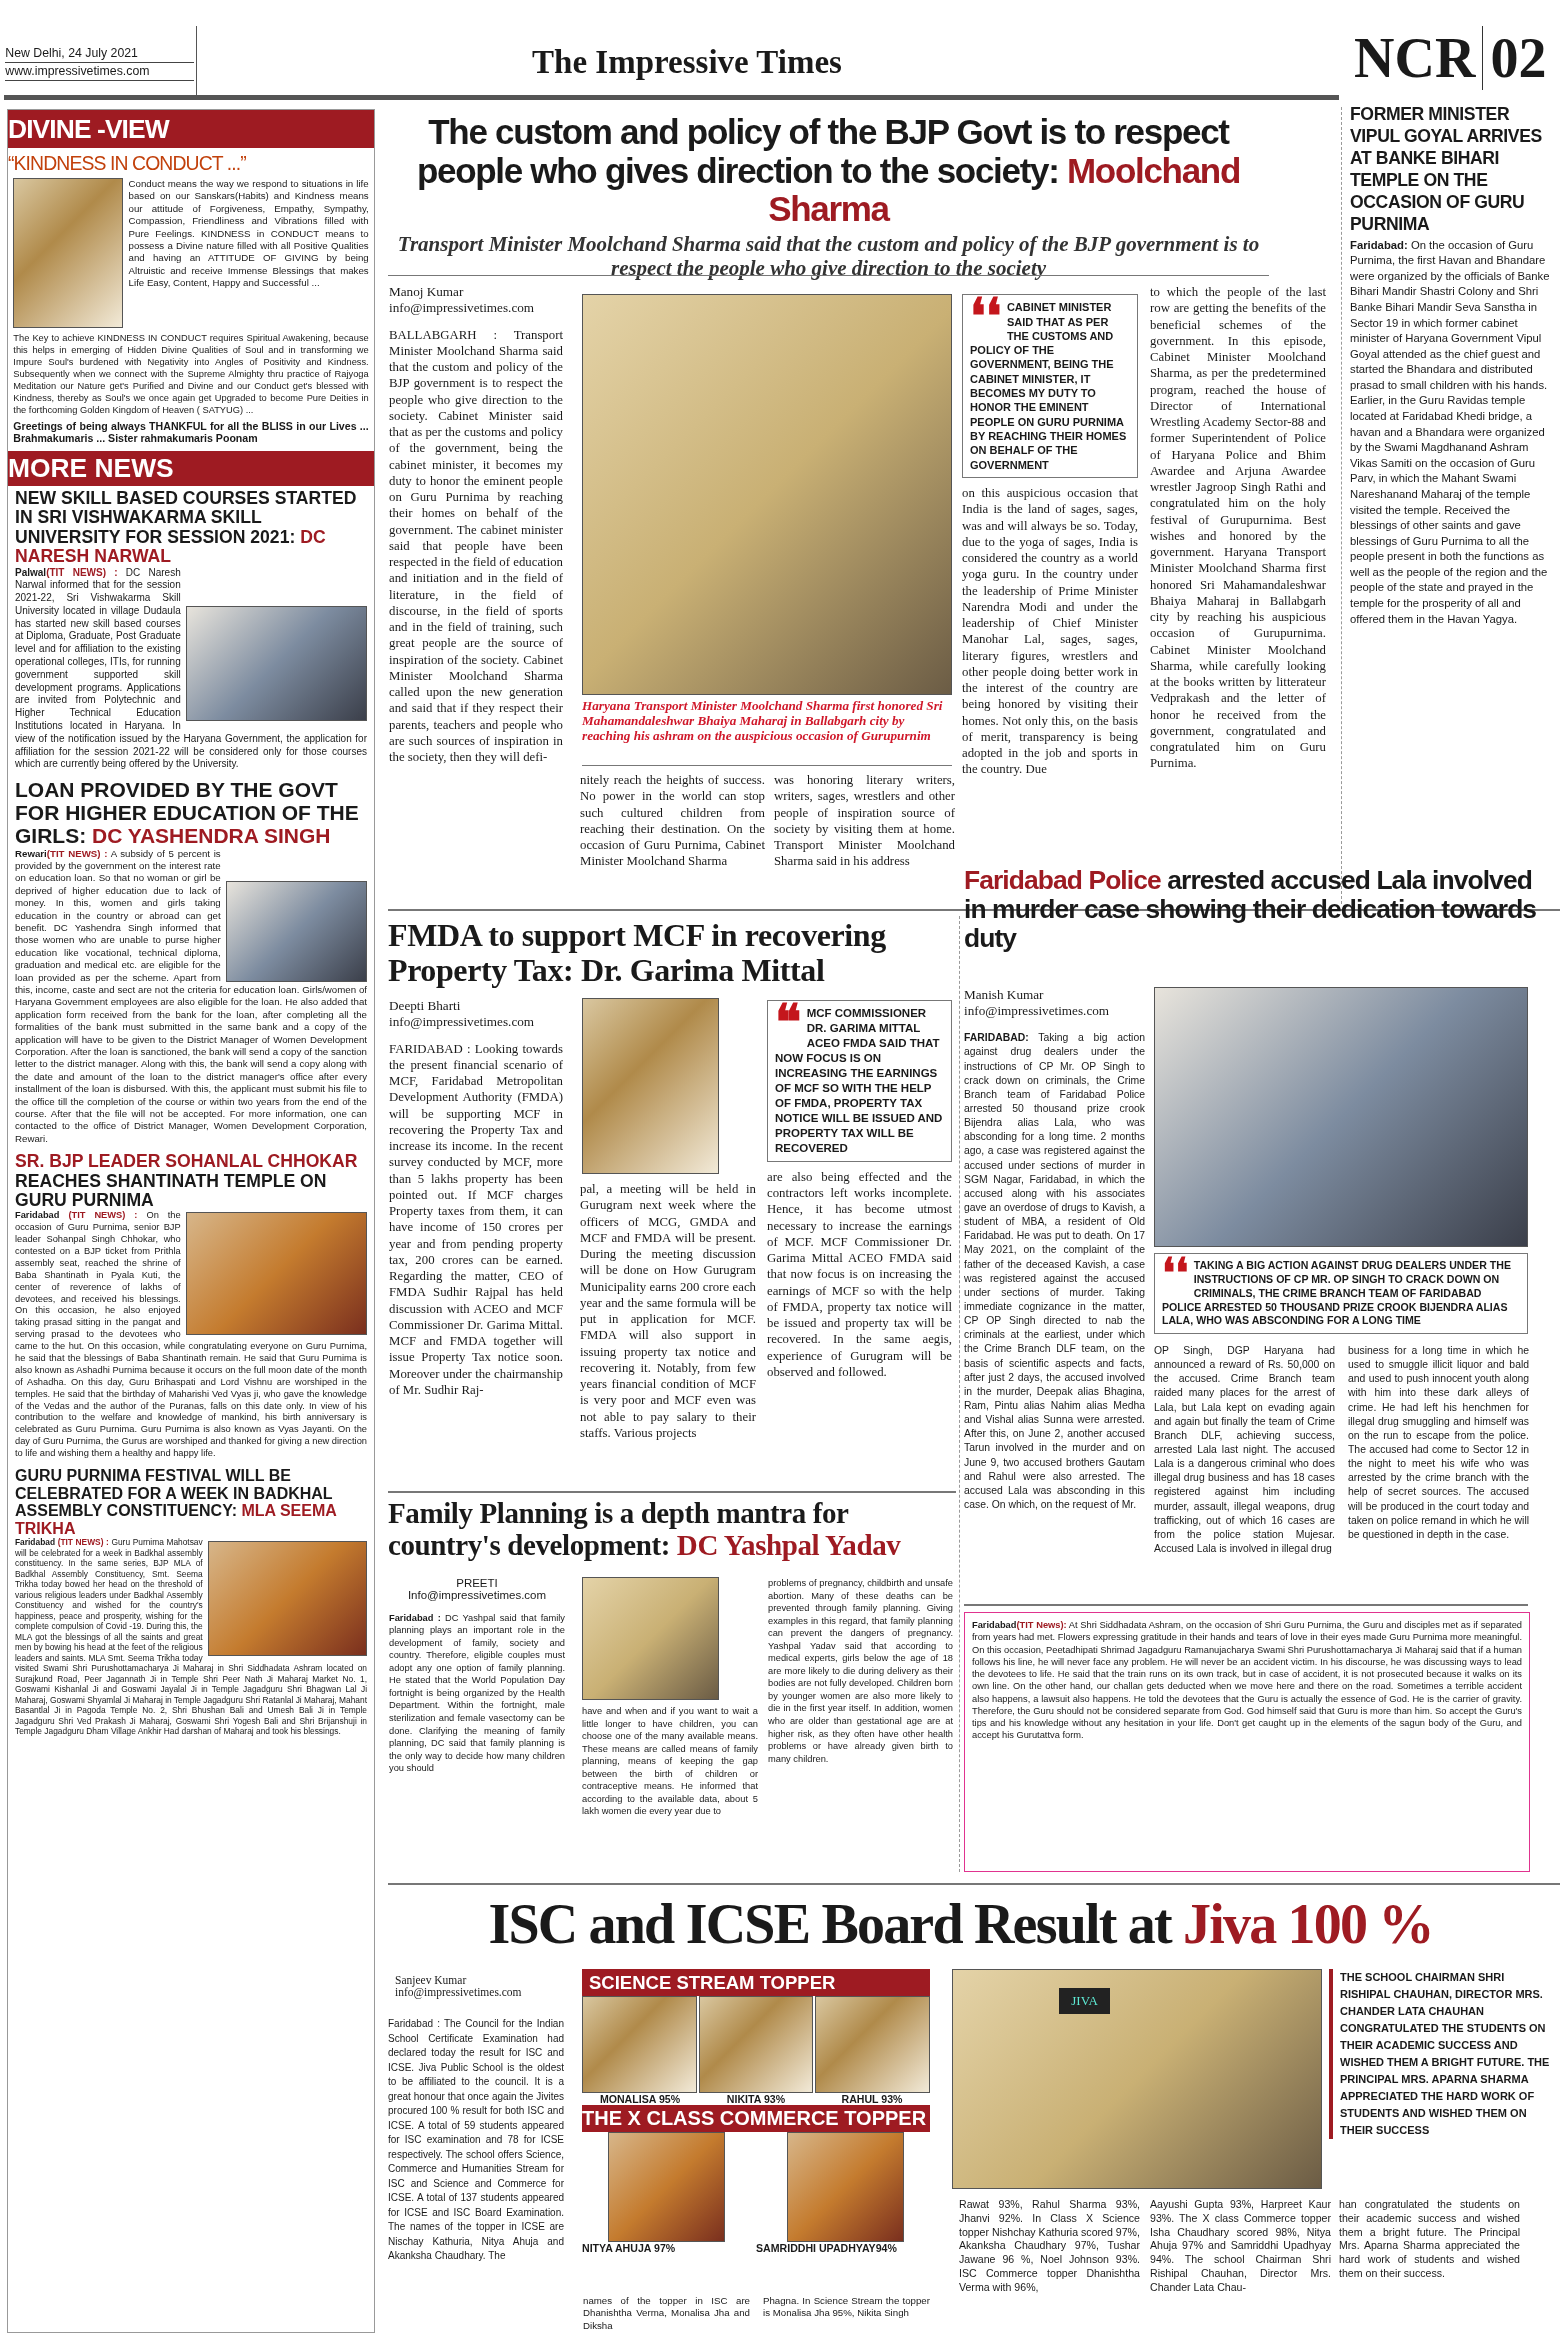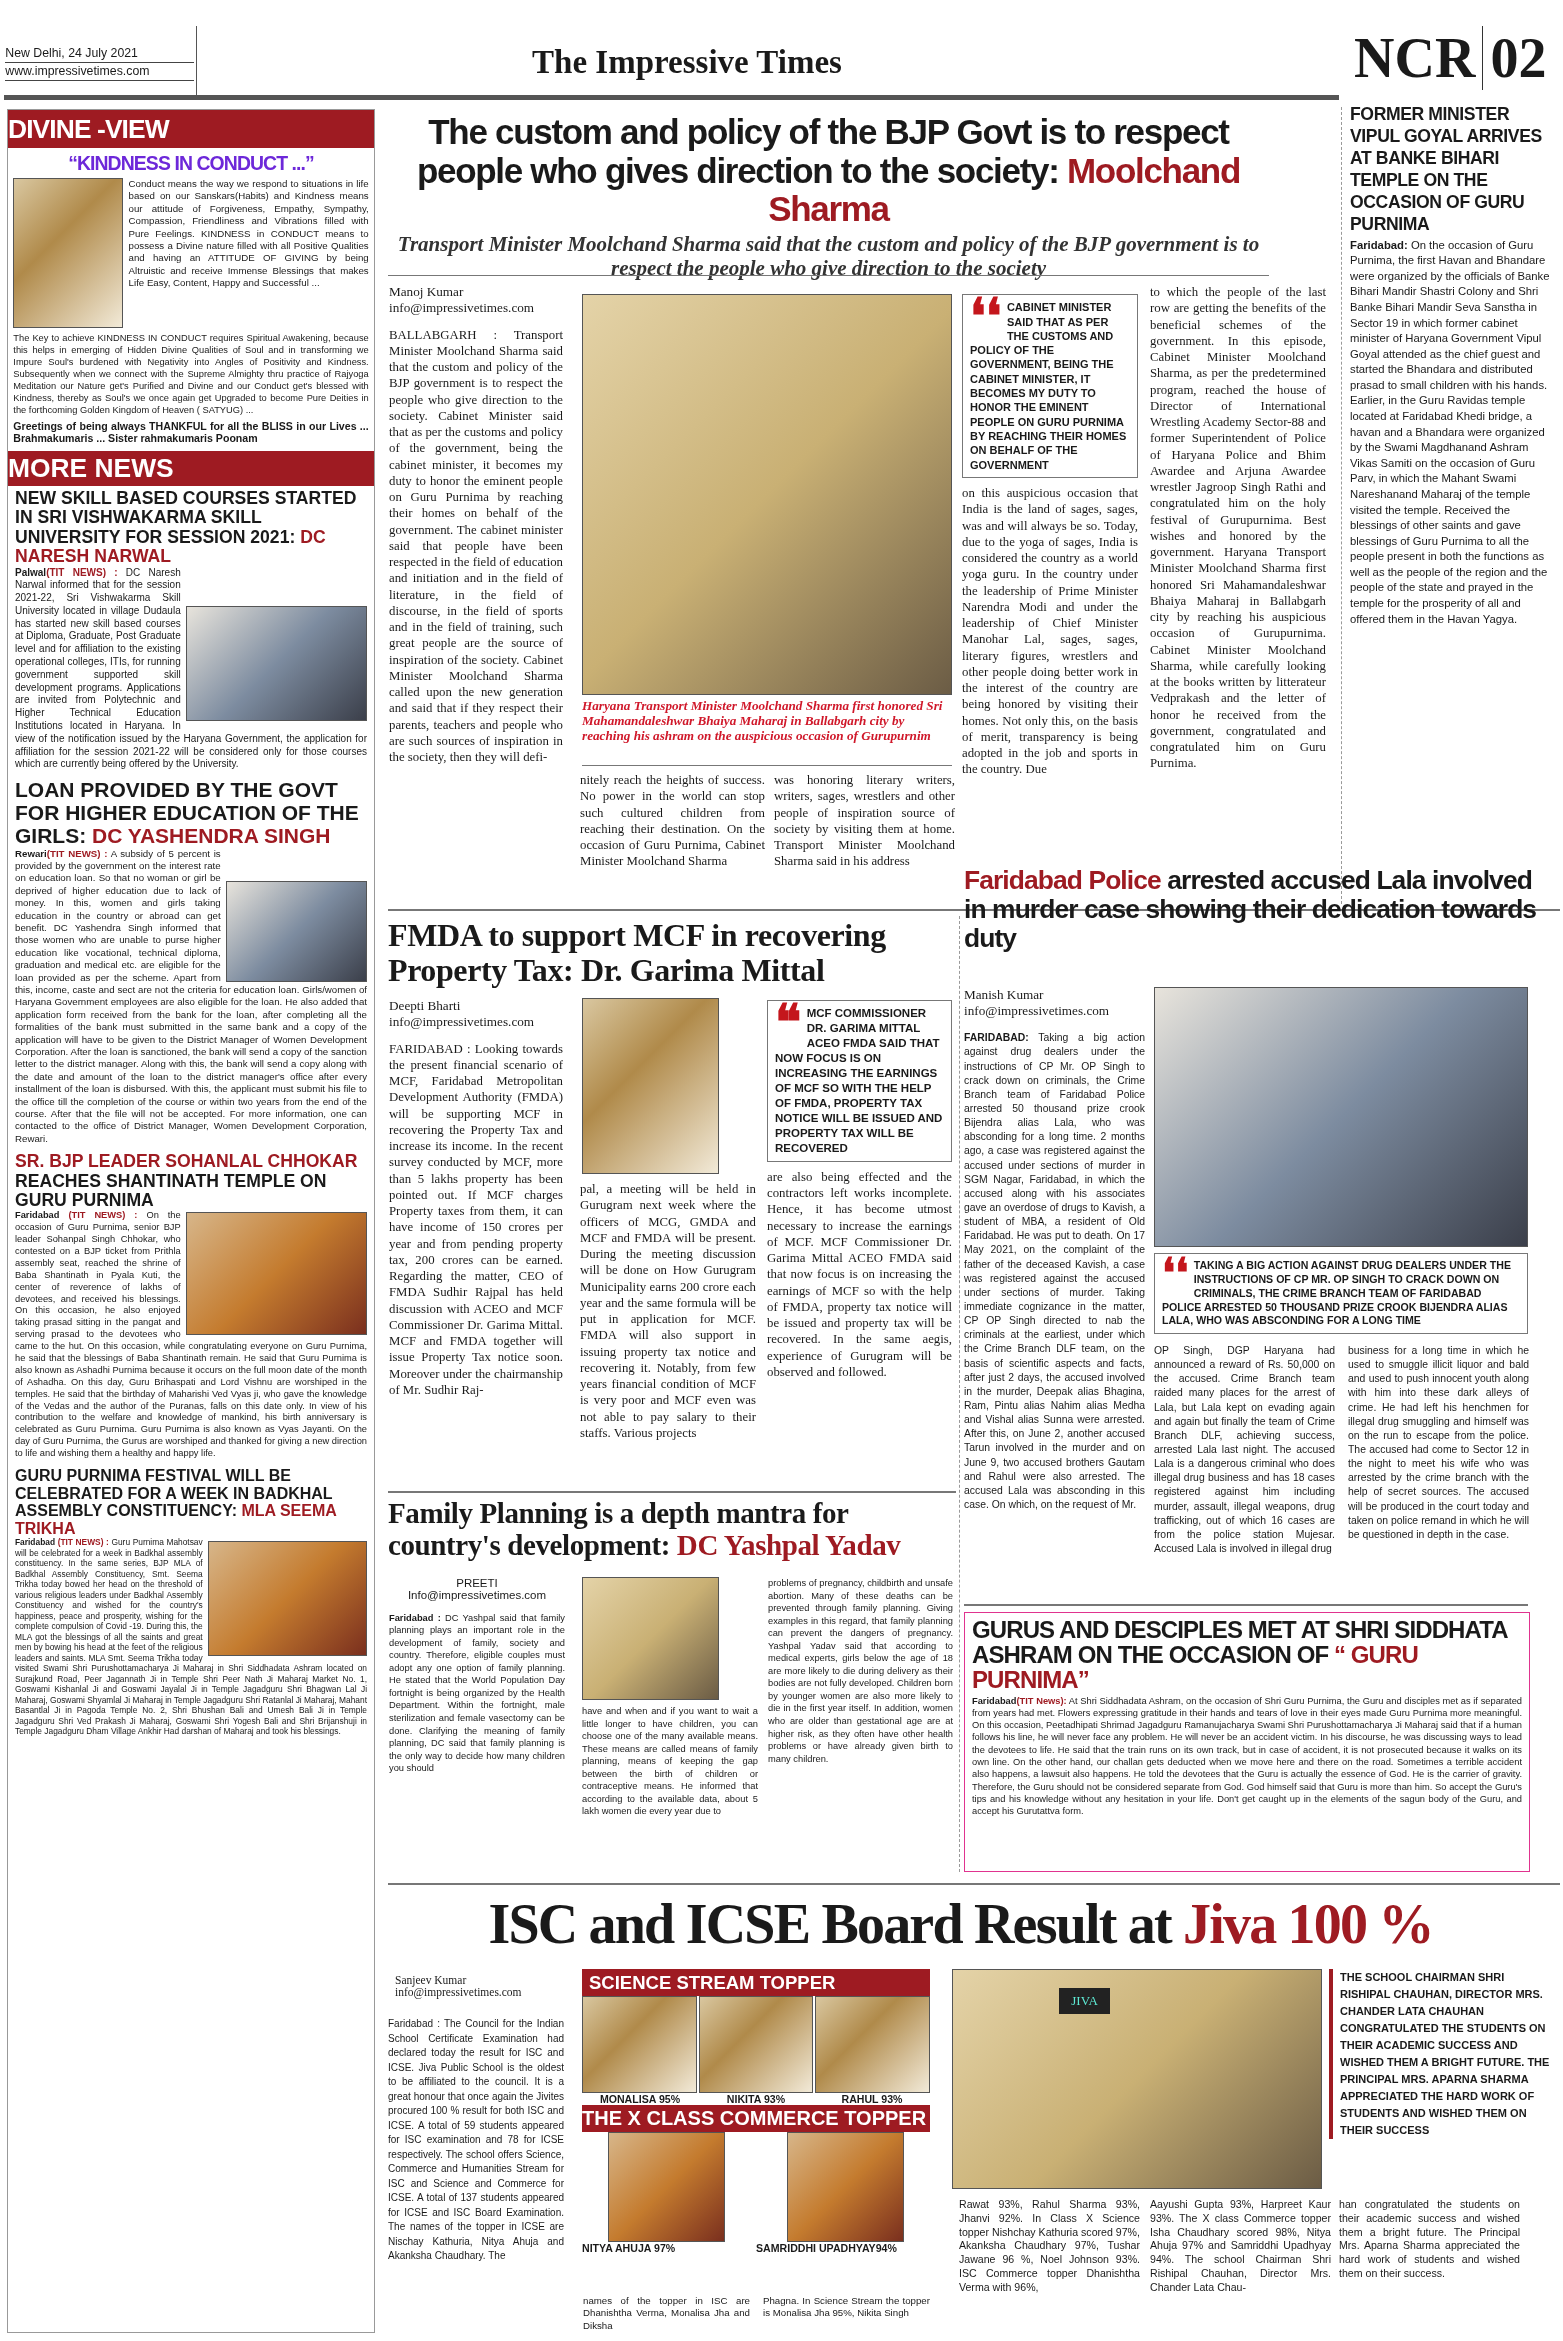--- a/index.html
+++ b/index.html
@@ -40,21 +40,21 @@
 <div class="abs masthead">The Impressive Times</div>
 <div class="abs ncr">
   <span>NCR</span>
   <span class="sep"></span>
   <span>02</span>
 </div>
 <div class="abs topbar"></div>
 
 <div class="abs col-left">
   <div class="banner" style="font-size:26.4px;padding:3.5px 0;letter-spacing:-0.9px">DIVINE -VIEW</div>
-  <div style="text-align:center;color:#6d28d9;font-weight:bold;font-size:19.4px;padding:3.5px 0;letter-spacing:-0.9px">“KINDNESS IN CONDUCT ...”</div>
+  <div style="color:#c2410c;font-weight:normal;font-size:19.4px;padding:3.5px 0;letter-spacing:-0.9px">“KINDNESS IN CONDUCT ...”</div>
   <div style="padding:0 5.3px">
     <div class="photo g2" style="float:left;width:110px;height:150px;margin-right:5.3px"></div>
     <p class="body-sm" style="font-size:9.7px">Conduct means the way we respond to situations in life based on our Sanskars(Habits) and Kindness means our attitude of Forgiveness, Empathy, Sympathy, Compassion, Friendliness and Vibrations filled with Pure Feelings. KINDNESS in CONDUCT means to possess a Divine nature filled with all Positive Qualities and having an ATTITUDE OF GIVING by being Altruistic and receive Immense Blessings that makes Life Easy, Content, Happy and Successful ...</p>
     <p class="body-sm" style="clear:both;padding-top:5.3px;font-size:9.3px">The Key to achieve KINDNESS IN CONDUCT requires Spiritual Awakening, because this helps in emerging of Hidden Divine Qualities of Soul and in transforming we Impure Soul's burdened with Negativity into Angles of Positivity and Kindness. Subsequently when we connect with the Supreme Almighty thru practice of Rajyoga Meditation our Nature get's Purified and Divine and our Conduct get's blessed with Kindness, thereby as Soul's we once again get Upgraded to become Pure Deities in the forthcoming Golden Kingdom of Heaven ( SATYUG) ...</p>
     <p style="font-weight:bold;font-size:10.6px;padding-top:3.5px">Greetings of being always THANKFUL for all the BLISS in our Lives ... Brahmakumaris ... Sister rahmakumaris Poonam</p>
   </div>
 
   <div class="banner" style="font-size:26.4px;padding:1.8px 0;margin-top:7px">MORE NEWS</div>
 
   <div style="padding:3.5px 7px">
@@ -198,24 +198,20 @@
 <div class="abs" style="left:582px;top:1705px;width:176px">
   <p class="body-sm" style="font-size:9.3px;line-height:1.35">have and when and if you want to wait a little longer to have children, you can choose one of the many available means. These means are called means of family planning, means of keeping the gap between the birth of children or contraceptive means. He informed that according to the available data, about 5 lakh women die every year due to</p>
 </div>
 <div class="abs" style="left:768px;top:1577px;width:185px">
   <p class="body-sm" style="font-size:9.3px;line-height:1.35">problems of pregnancy, childbirth and unsafe abortion. Many of these deaths can be prevented through family planning. Giving examples in this regard, that family planning can prevent the dangers of pregnancy. Yashpal Yadav said that according to medical experts, girls below the age of 18 are more likely to die during delivery as their bodies are not fully developed. Children born by younger women are also more likely to die in the first year itself. In addition, women who are older than gestational age are at higher risk, as they often have other health problems or have already given birth to many children.</p>
 </div>
 
 <div class="abs hr" style="left:964px;top:1604px;width:564px"></div>
 
 <div class="abs" style="left:964px;top:1612px;width:566px;border:1.8px solid #e0338f;padding:3.5px 7px;height:260px">
-  <div class="hl" style="font-size:24px;letter-spacing:-0.9px;line-height:1.05">
-    <span>GURUS AND DESCIPLES MET AT SHRI SIDDHATA ASHRAM ON THE OCCASION OF</span>
-    <span class="red">“ GURU PURNIMA”</span>
-  </div>
   <p class="body-sm" style="font-size:9.3px;line-height:1.32;margin-top:2.6px"><b>Faridabad</b><b class="red">(TIT News):</b> <span>At Shri Siddhadata Ashram, on the occasion of Shri Guru Purnima, the Guru and disciples met as if separated from years had met. Flowers expressing gratitude in their hands and tears of love in their eyes made Guru Purnima more meaningful. On this occasion, Peetadhipati Shrimad Jagadguru Ramanujacharya Swami Shri Purushottamacharya Ji Maharaj said that if a human follows his line, he will never face any problem. He will never be an accident victim. In his discourse, he was discussing ways to lead the devotees to life. He said that the train runs on its own track, but in case of accident, it is not prosecuted because it walks on its own line. On the other hand, our challan gets deducted when we move here and there on the road. Sometimes a terrible accident also happens, a lawsuit also happens. He told the devotees that the Guru is actually the essence of God. He is the carrier of gravity. Therefore, the Guru should not be considered separate from God. God himself said that Guru is more than him. So accept the Guru's tips and his knowledge without any hesitation in your life. Don't get caught up in the elements of the sagun body of the Guru, and accept his Gurutattva form.</span></p>
 </div>
 
 <div class="abs hr" style="left:388px;top:1883px;width:1172px"></div>
 
 <div class="abs serif hl" style="left:388px;top:1894px;width:1145px;text-align:center;font-size:56px;letter-spacing:-1.8px">
   <span>ISC and ICSE Board Result at</span>
   <span class="red">Jiva 100 %</span>
 </div>
 <div class="abs" style="left:388px;top:1974px;width:176px">

